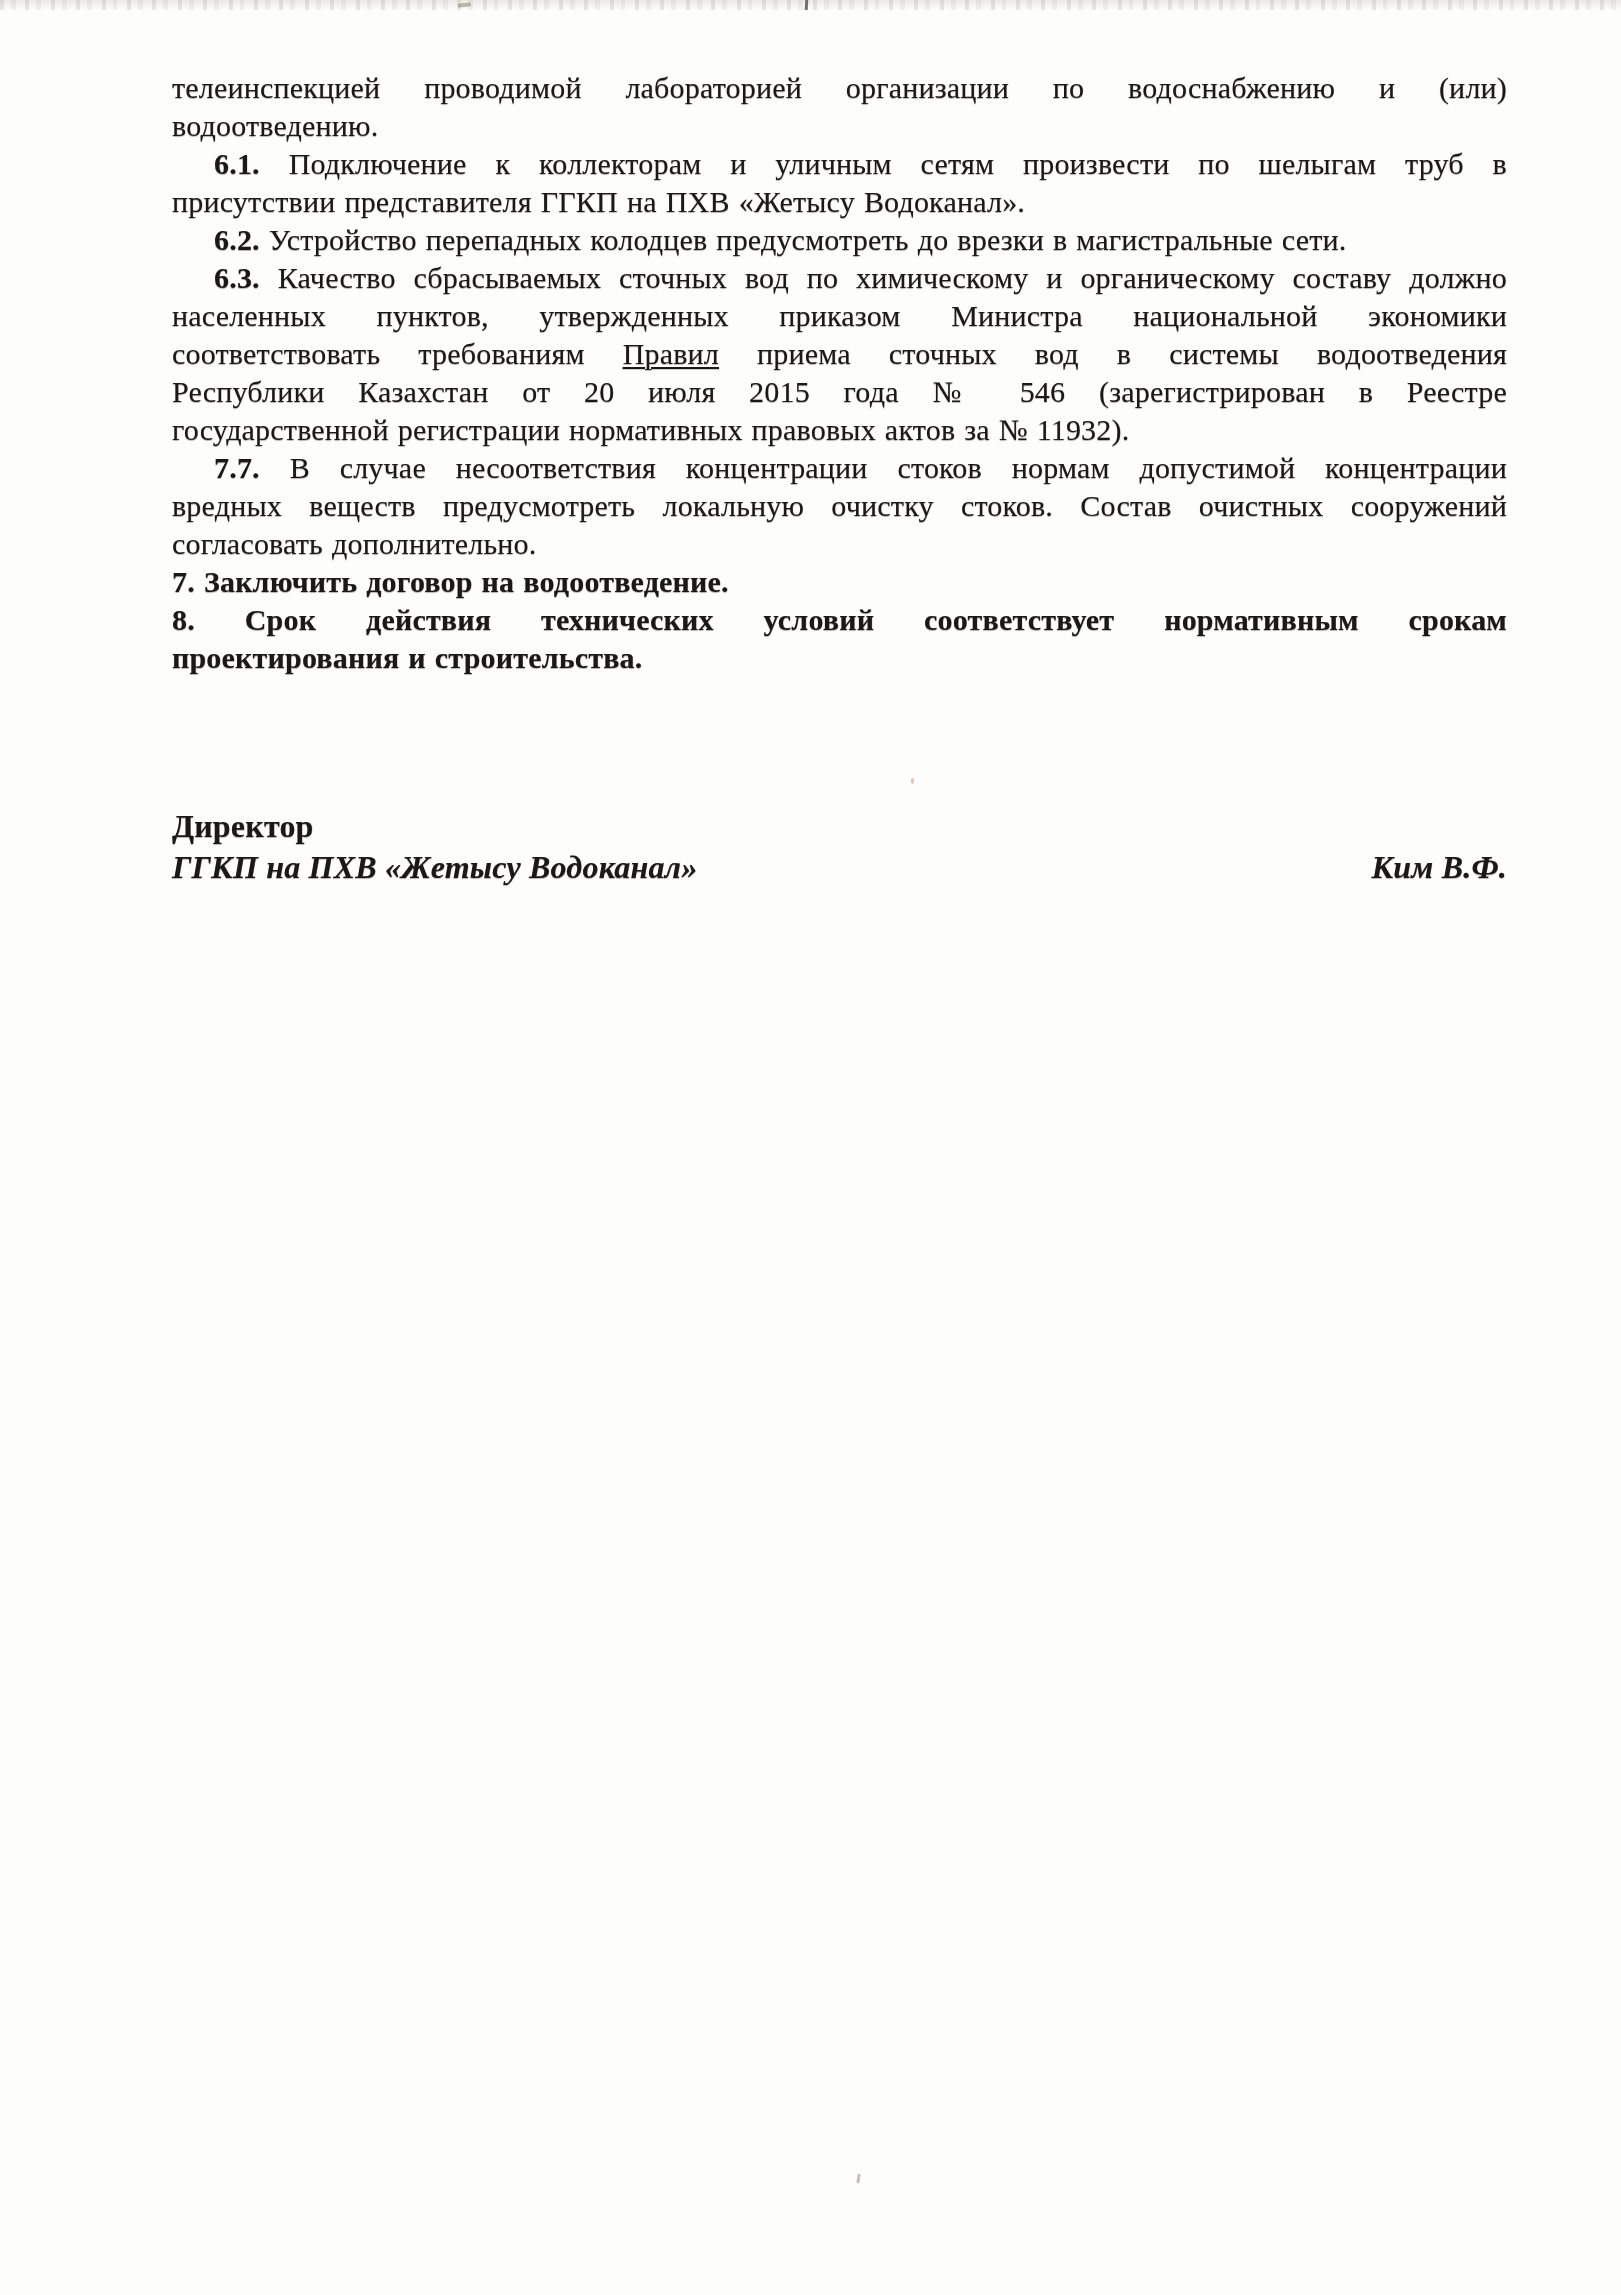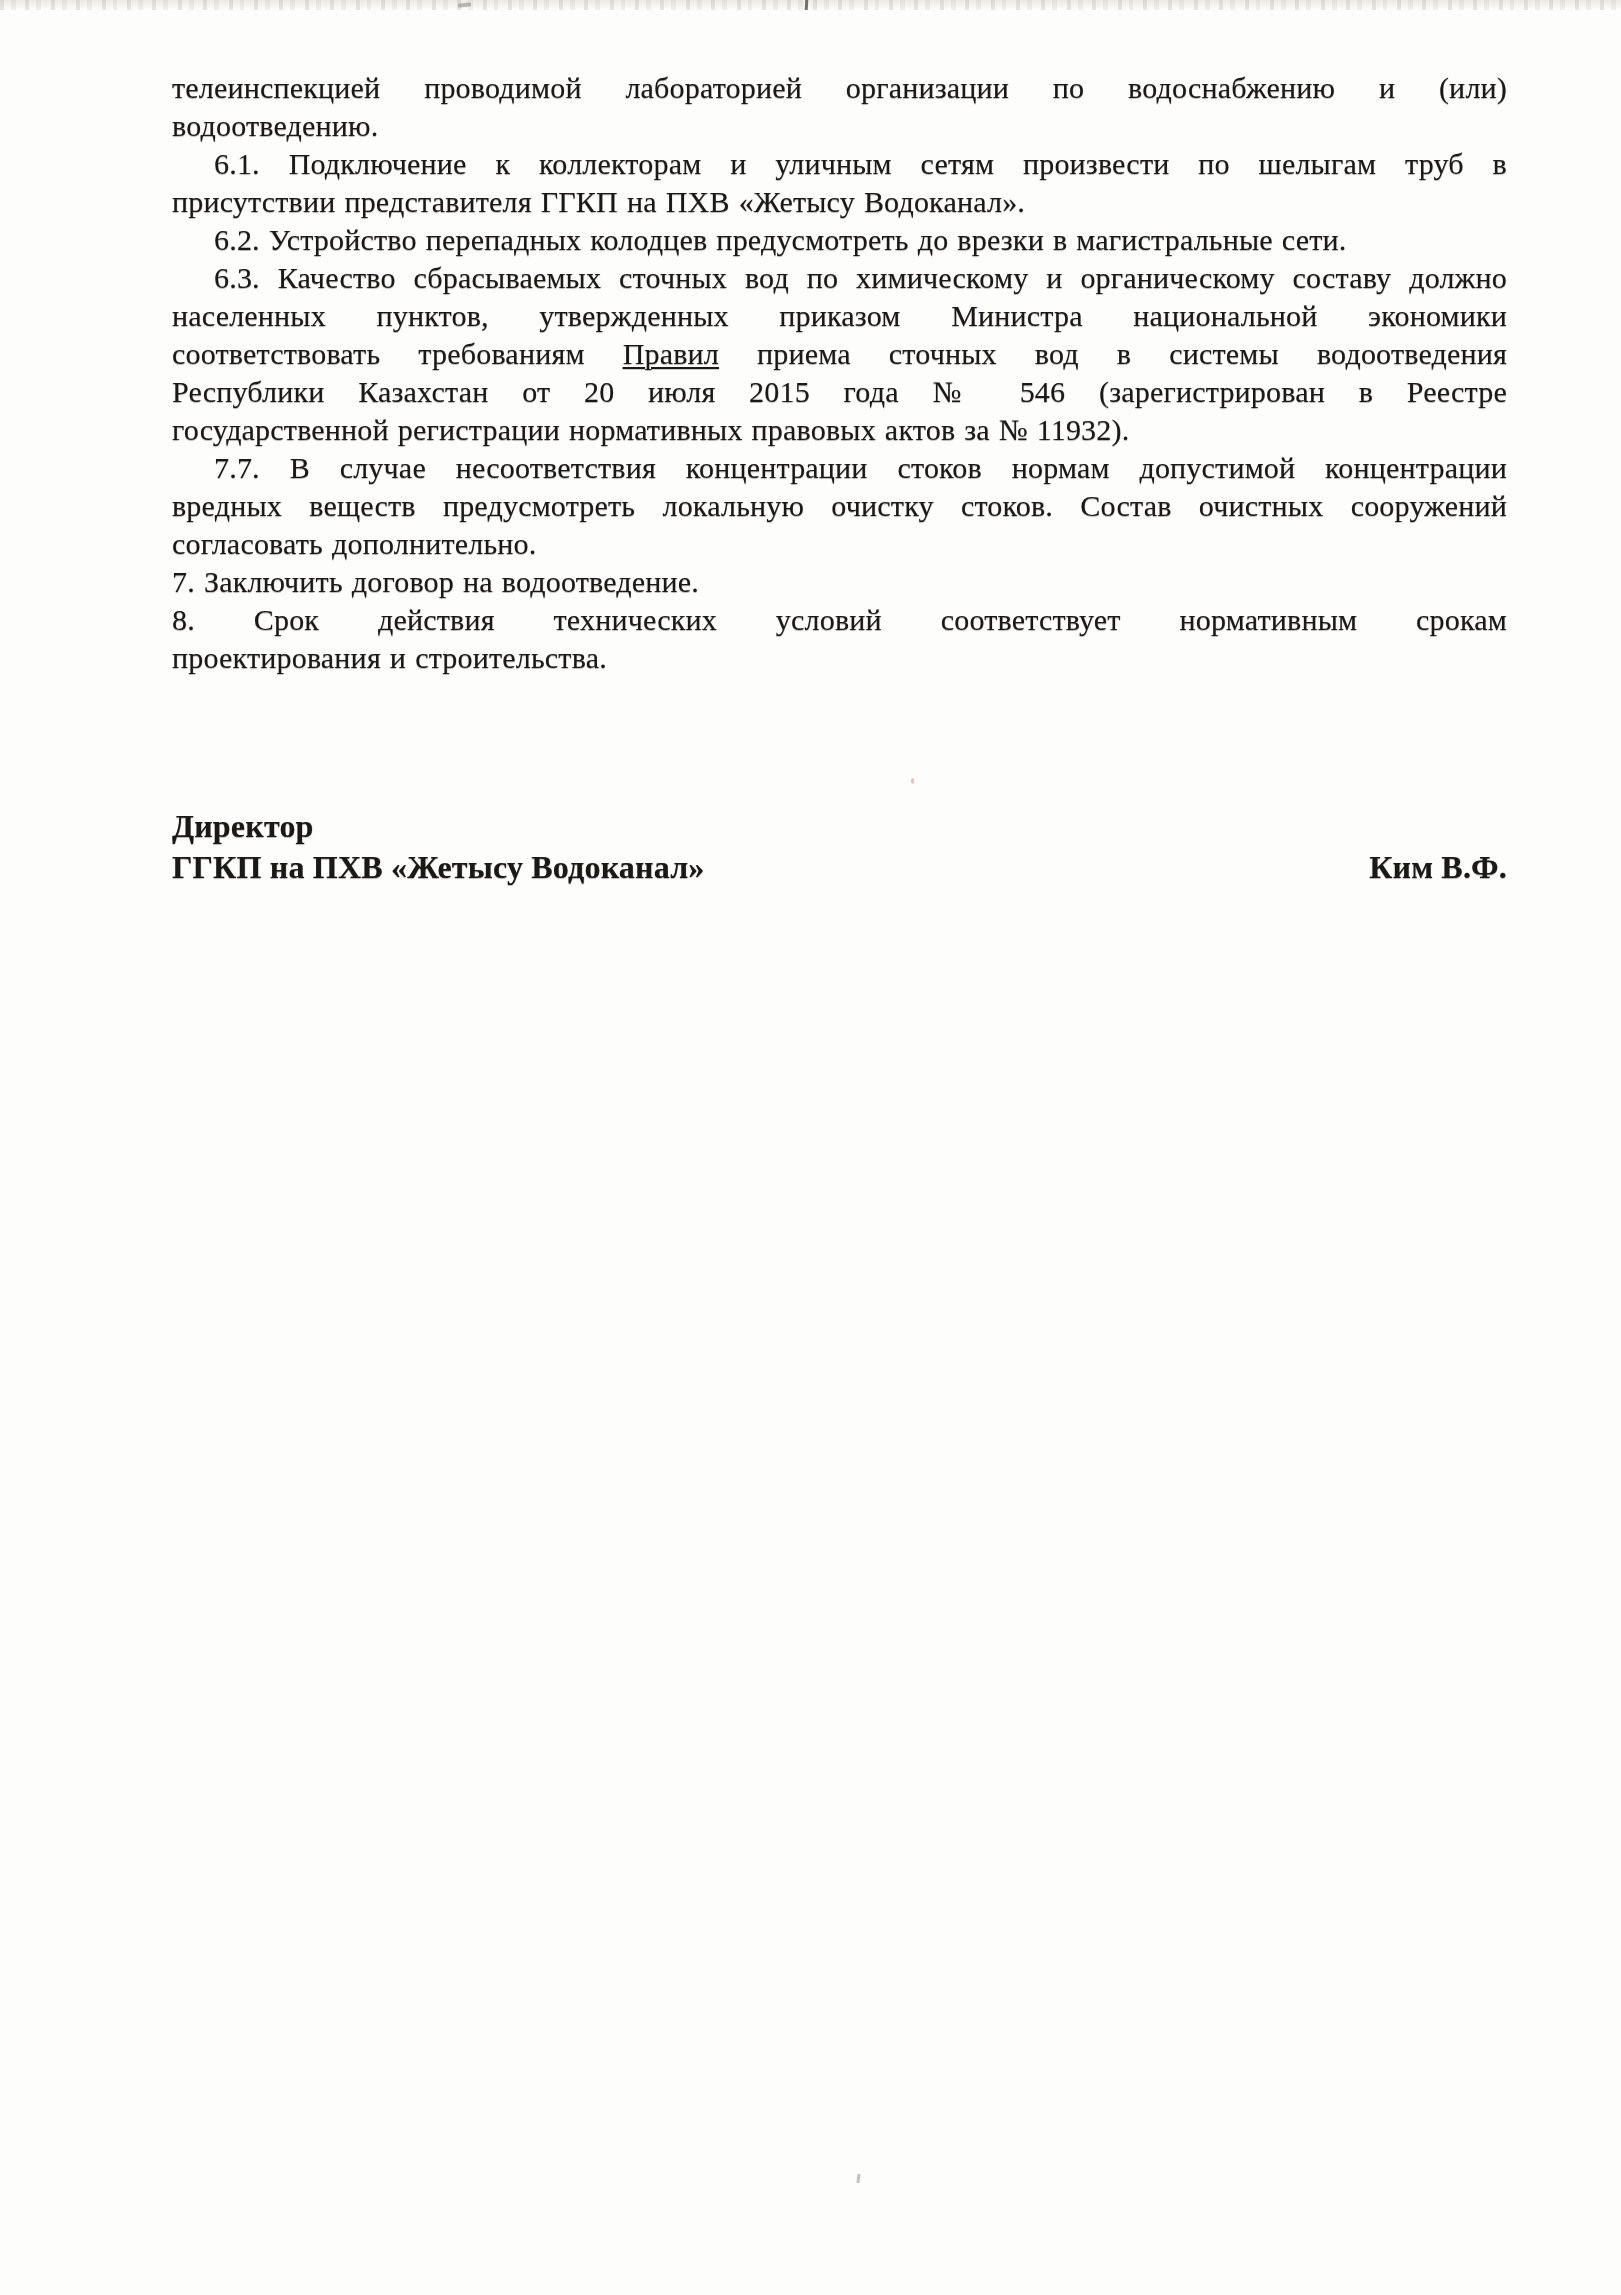--- a/index.html
+++ b/index.html
@@ -31,31 +31,31 @@
     position: absolute;
     left: 172px; top: 69px; width: 1335px;
     font-size: 30px; line-height: 38px;
     letter-spacing: 0.2px; word-spacing: 1.3px;
     text-shadow: 0 0.7px 0.7px rgba(20,16,12,0.30), 0.4px 0 0 rgba(20,16,12,0.22);
   }
   .para { margin: 0; }
   .line { text-align: justify; text-align-last: left; text-justify: inter-word; }
   .line.j { text-align-last: justify; }
   .line.ind { text-indent: 42px; }
-  .line.b, .bld { font-weight: 400; }
+  .line.b, .bld { font-weight: 700; }
   .und { text-decoration: underline; text-underline-offset: 3.3px; text-decoration-thickness: 2px; }
 
   .signature-block {
     position: absolute;
     left: 172px; top: 806px; width: 1335px;
     font-size: 32px; line-height: 41px; font-weight: 700;
     letter-spacing: 0.2px;
     text-shadow: 0 0.7px 0.7px rgba(20,16,12,0.30), 0.4px 0 0 rgba(20,16,12,0.22);
   }
-  .sig-row2 { display: flex; justify-content: space-between; align-items: flex-start; }
+  .sig-row2 { display: flex; justify-content: space-between; align-items: flex-start; font-style: italic; }
 </style>
 </head>
 <body>
 
 <div class="noise-band"></div>
 <div class="artifact a-top-left"></div>
 <div class="artifact a-top-right"></div>
 <div class="artifact a-mid-pink"></div>
 <div class="artifact a-bottom"></div>
 

